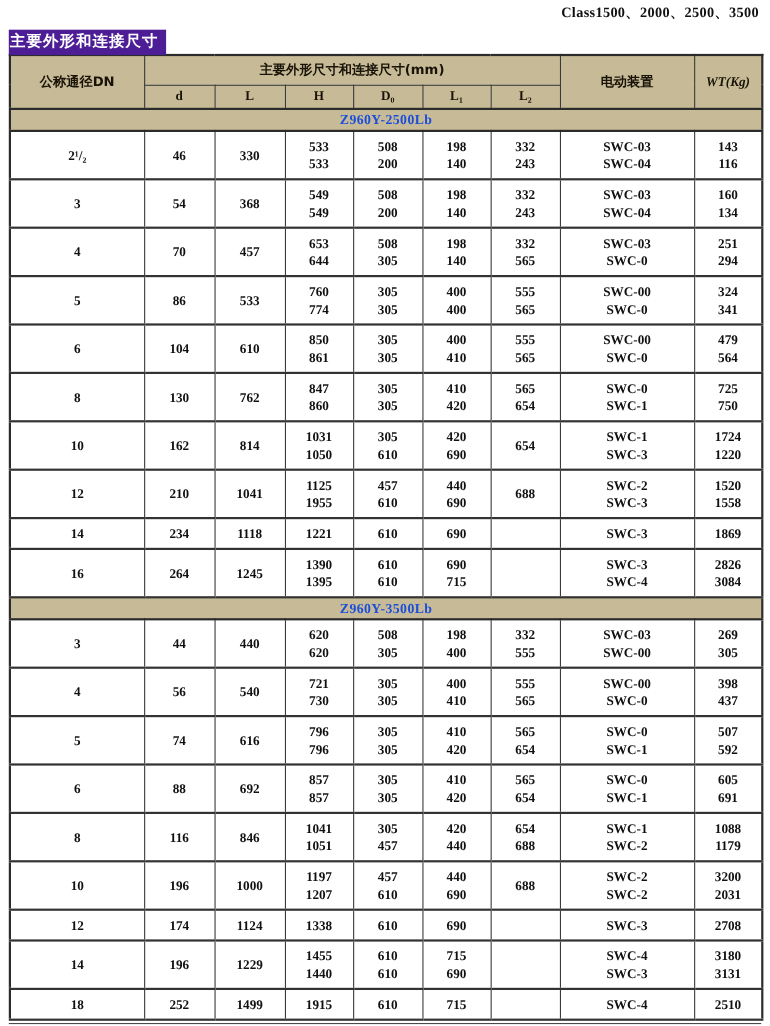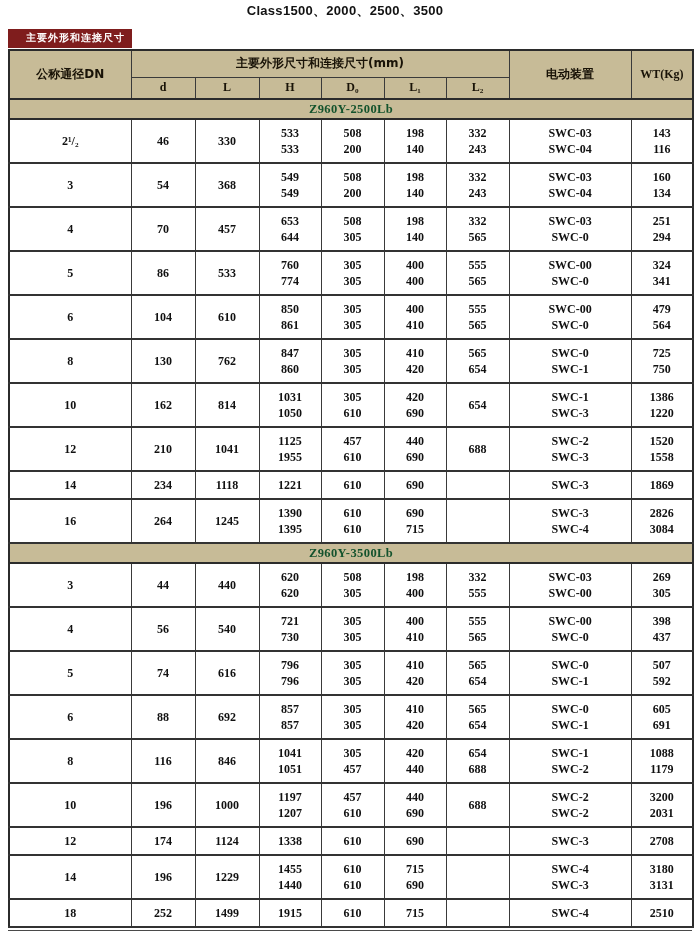--- a/index.html
+++ b/index.html
@@ -11,40 +11,40 @@
     color: #111;
   }
   .page {
     position: relative;
     width: 700px;
     min-height: 933px;
     box-sizing: border-box;
     padding-top: 2px;
   }
   .top-note {
-    text-align: center;
+    text-align: right;
     padding-right: 10px;
     font-size: 13px;
     font-weight: bold;
-    font-family: Liberation Sans, sans-serif;
+    font-family: Liberation Serif, serif;
     letter-spacing: 0.3px;
     height: 16px;
   }
   .badge-row {
     margin: 9px 0 3px 8px;
     height: 19px;
   }
   .badge {
     display: inline-block;
-    background: #7f1d1d;
+    background: #4c1d95;
     color: #ffffff;
     font-family: "DejaVu Sans", sans-serif;
     font-weight: bold;
-    font-size: 10px;
-    padding: 2px 7px 3px 18px;
+    font-size: 14px;
+    padding: 2px 7px 3px 1px;
     letter-spacing: 1px;
   }
   table.main {
     border-collapse: collapse;
     margin: 2px 16px 0 8px;
     width: 684px;
     table-layout: fixed;
   }
   table.main col.c-dn  { width: 122px; }
   table.main col.c-d   { width: 64px; }
@@ -65,36 +65,36 @@
     font-weight: bold;
     box-sizing: border-box;
   }
   
   thead th {
     background: #c7bb97;
     color: #191307;
     font-family: "DejaVu Sans", "Liberation Sans", sans-serif;
     border-bottom: 2px solid #2b2b2b;
   }
-  thead th.serif { font-family: "Liberation Serif", serif; }
+  thead th.serif { font-family: "Liberation Serif", serif; font-style: italic; }
   th.group-head {
     text-align: left;
     padding: 4px 6px;
     height: 26px;
   }
   th.dn-head, th.dev-head, th.wt-head { height: 49px; }
   th.sub-head {
     height: 21px;
     font-family: "Liberation Serif", serif;
     font-size: 12.5px;
   }
   
   tr.section-row td {
     background: #c7bb97;
-    color: #14532d;
+    color: #1d4ed8;
     font-family: "Liberation Serif", serif;
     font-size: 12.5px;
     height: 20px;
     border-top: 2px solid #2b2b2b;
     border-bottom: 2px solid #2b2b2b;
     letter-spacing: 0.4px;
   }
   
   tr.data-row td {
     background: #ffffff;
@@ -262,21 +262,21 @@
           <td>814</td>
           <td>1031
 1050</td>
           <td>305
 610</td>
           <td>420
 690</td>
           <td>654</td>
           <td>SWC-1
 SWC-3</td>
-          <td>1386
+          <td>1724
 1220</td>
         </tr>
         <tr class="data-row">
           <td>12</td>
           <td>210</td>
           <td>1041</td>
           <td>1125
 1955</td>
           <td>457
 610</td>

